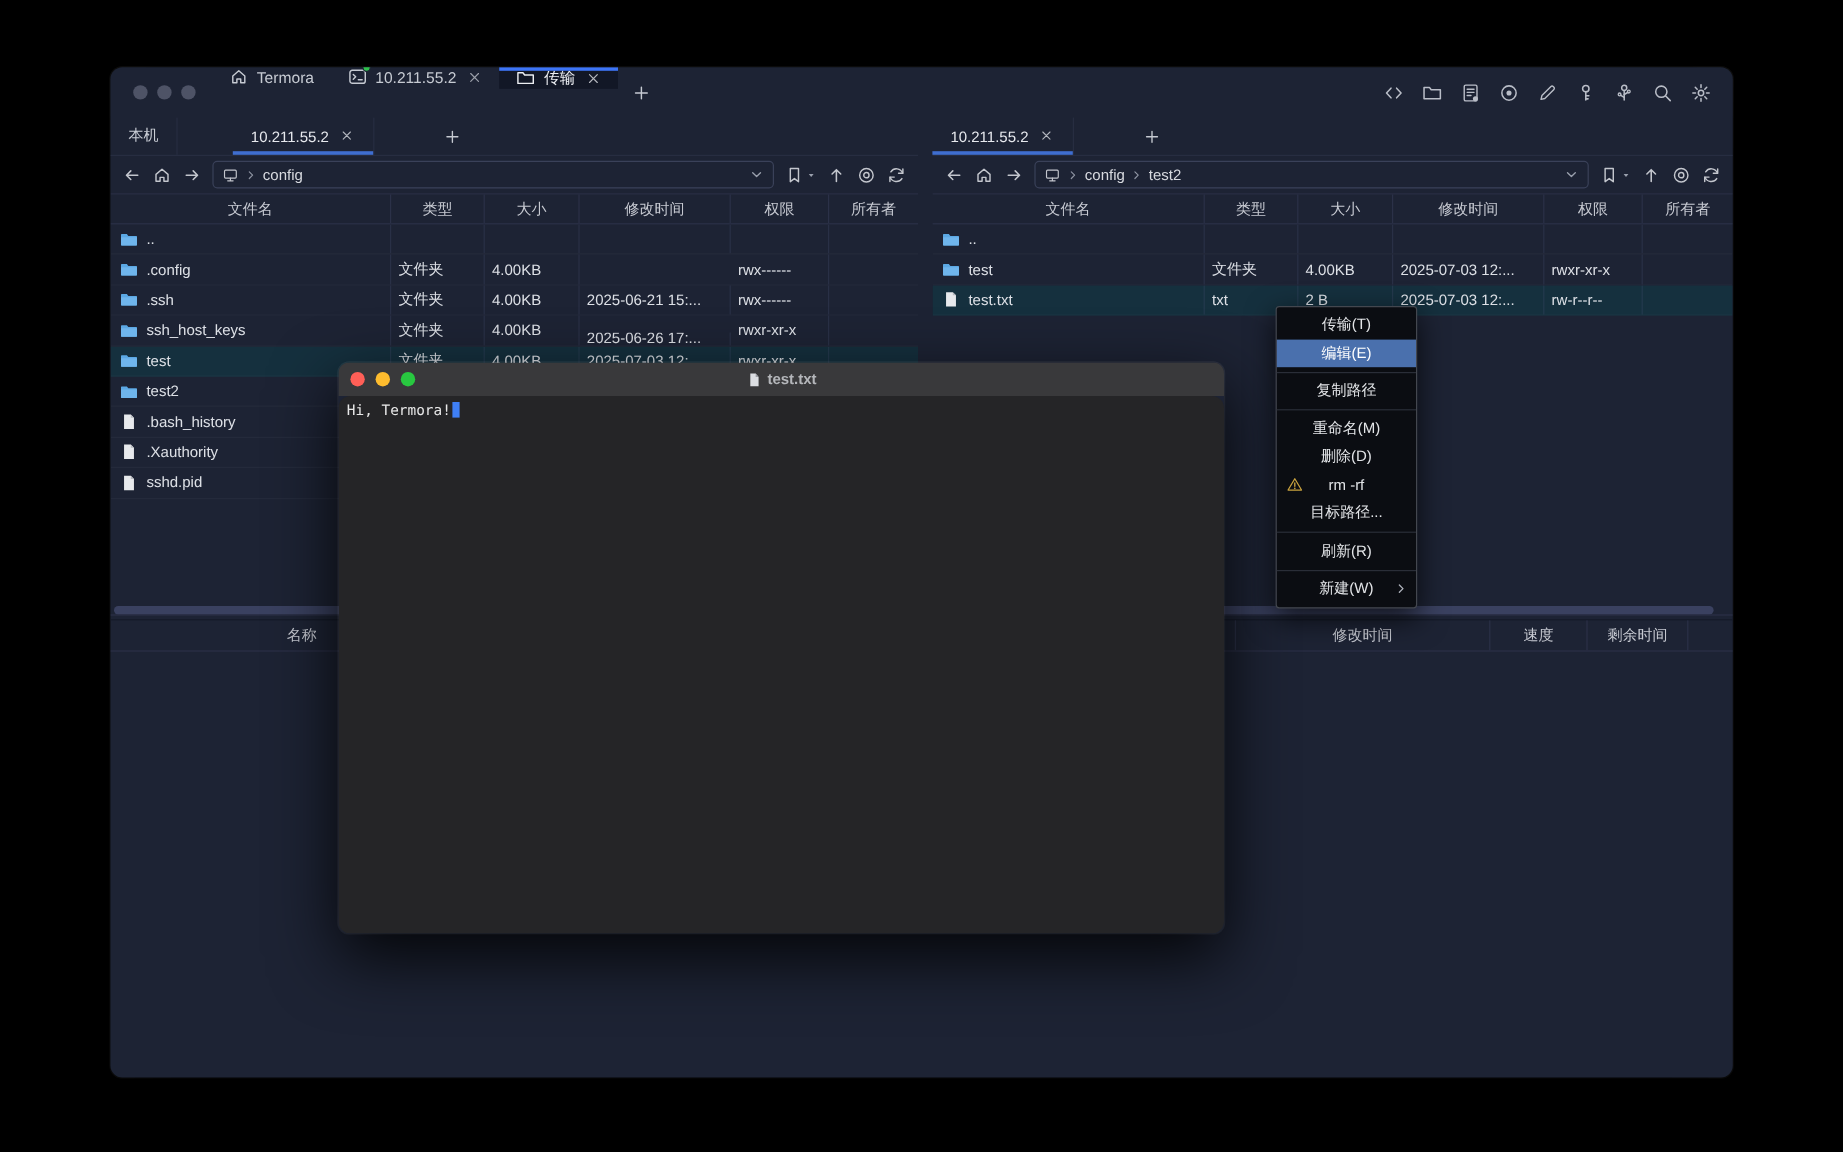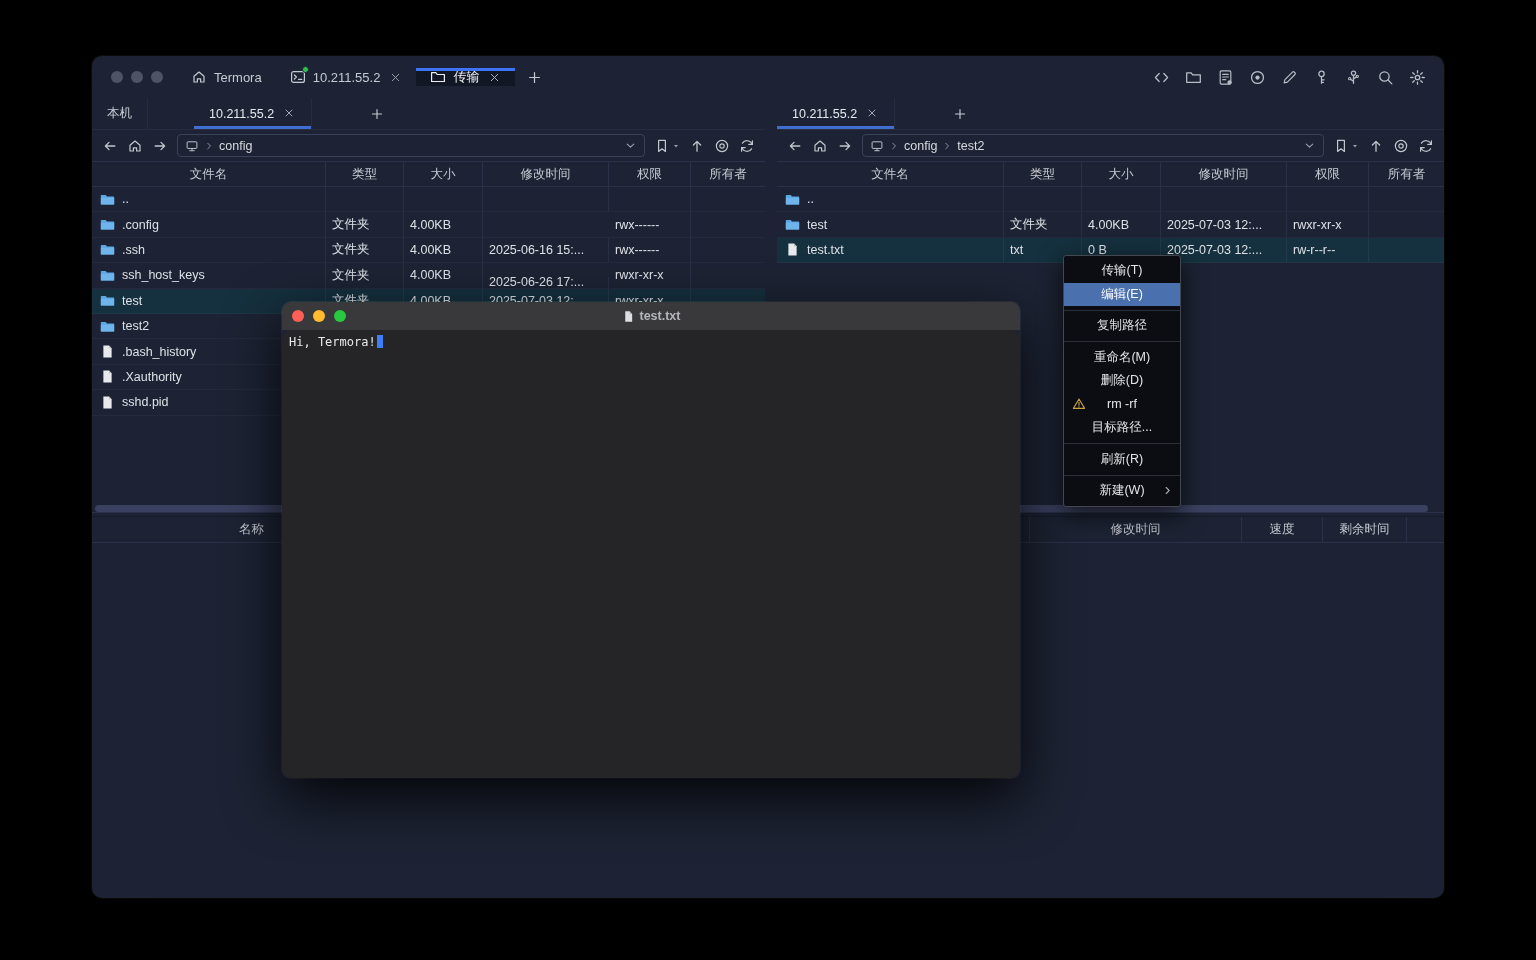--- a/index.html
+++ b/index.html
@@ -10,21 +10,21 @@
   
   .app-window { position:absolute; left:92px; top:56px; width:1352px; height:842px;
     background:#1d2334; border-radius:10px; overflow:hidden;
     box-shadow:0 18px 60px rgba(0,0,0,.85), 0 0 0 1px rgba(255,255,255,.06);
     display:flex; flex-direction:column; color:#dfe2e8; font-size:13px; }
 
   
   .main-tabbar { height:42px; flex:0 0 42px; display:flex; align-items:stretch; }
   .lights { display:flex; align-items:center; gap:8px; padding:0 14px 0 19px; }
   .light { width:12px; height:12px; border-radius:50%; background:#4e5366; }
-  .main-tabs { display:flex; align-items:center; }
+  .main-tabs { display:flex; align-items:flex-start; }
   .mtab { display:flex; align-items:center; gap:7px; padding:0 14px; color:#c6cad2;
           position:relative; cursor:default; }
   .mtab.active { background:#121726; color:#eceef2; }
   .mtab.active::before { content:""; position:absolute; left:0; top:0; right:0; height:3px;
           background:#3d74f6; }
   .mtab .ticon { position:relative; width:16px; height:16px; display:inline-flex; }
   .mtab .ticon svg, .icon16 svg { width:16px; height:16px; }
   .gdot { position:absolute; right:-3px; top:-3px; width:7px; height:7px; border-radius:50%;
           background:#2fc14d; border:1.5px solid #1d2334; }
   .tclose { display:inline-flex; width:13px; height:13px; opacity:.75; margin-left:2px; }
@@ -381,21 +381,21 @@
                   <span class="ficon">
                     <svg viewBox="0 0 16 16">
                       <path d="M1.5 3.2h4.6l1.3 1.7h7.1a.6.6 0 0 1 .6.6v7.3a.6.6 0 0 1-.6.6H1.5a.6.6 0 0 1-.6-.6V3.8a.6.6 0 0 1 .6-.6z" fill="#5ba8e4"></path>
                       <path d="M.9 6h14.2v6.8a.6.6 0 0 1-.6.6H1.5a.6.6 0 0 1-.6-.6z" fill="#6fb5ec"></path>
                     </svg>
                   </span>
                   <span>.ssh</span>
                 </div>
                 <div class="fcell" style="width: 78px; flex: 0 0 78px;">文件夹</div>
                 <div class="fcell" style="width: 79px; flex: 0 0 79px;">4.00KB</div>
-                <div class="fcell" style="width: 126px; flex: 0 0 126px;">2025-06-16 15:...</div>
+                <div class="fcell" style="width: 126px; flex: 0 0 126px;">2025-06-21 15:...</div>
                 <div class="fcell" style="width: 82px; flex: 0 0 82px;">rwx------</div>
                 <div class="fcell" style="width: 74px; flex: 0 0 74px;"></div>
               </div>
               <div class="frow">
                 <div class="fcell name" style="width: 234px; flex: 0 0 234px;">
                   <span class="ficon">
                     <svg viewBox="0 0 16 16">
                       <path d="M1.5 3.2h4.6l1.3 1.7h7.1a.6.6 0 0 1 .6.6v7.3a.6.6 0 0 1-.6.6H1.5a.6.6 0 0 1-.6-.6V3.8a.6.6 0 0 1 .6-.6z" fill="#5ba8e4"></path>
                       <path d="M.9 6h14.2v6.8a.6.6 0 0 1-.6.6H1.5a.6.6 0 0 1-.6-.6z" fill="#6fb5ec"></path>
                     </svg>
@@ -627,21 +627,21 @@
                 <div class="fcell name" style="width: 227px; flex: 0 0 227px;">
                   <span class="ficon">
                     <svg viewBox="0 0 16 16">
                       <path d="M3.6 1.6h6L12.4 4.4v10H3.6z" fill="#e7e9ec"></path>
                       <path d="M9.6 1.6 12.4 4.4H9.6z" fill="#b7bac0"></path>
                     </svg>
                   </span>
                   <span>test.txt</span>
                 </div>
                 <div class="fcell" style="width: 78px; flex: 0 0 78px;">txt</div>
-                <div class="fcell" style="width: 79px; flex: 0 0 79px;">0 B</div>
+                <div class="fcell" style="width: 79px; flex: 0 0 79px;">2 B</div>
                 <div class="fcell" style="width: 126px; flex: 0 0 126px;">2025-07-03 12:...</div>
                 <div class="fcell" style="width: 82px; flex: 0 0 82px;">rw-r--r--</div>
                 <div class="fcell" style="width: 75px; flex: 0 0 75px;"></div>
               </div>
             </div>
           </div>
           <div class="hscroll">
             <div class="hthumb"></div>
           </div>
         </section>

